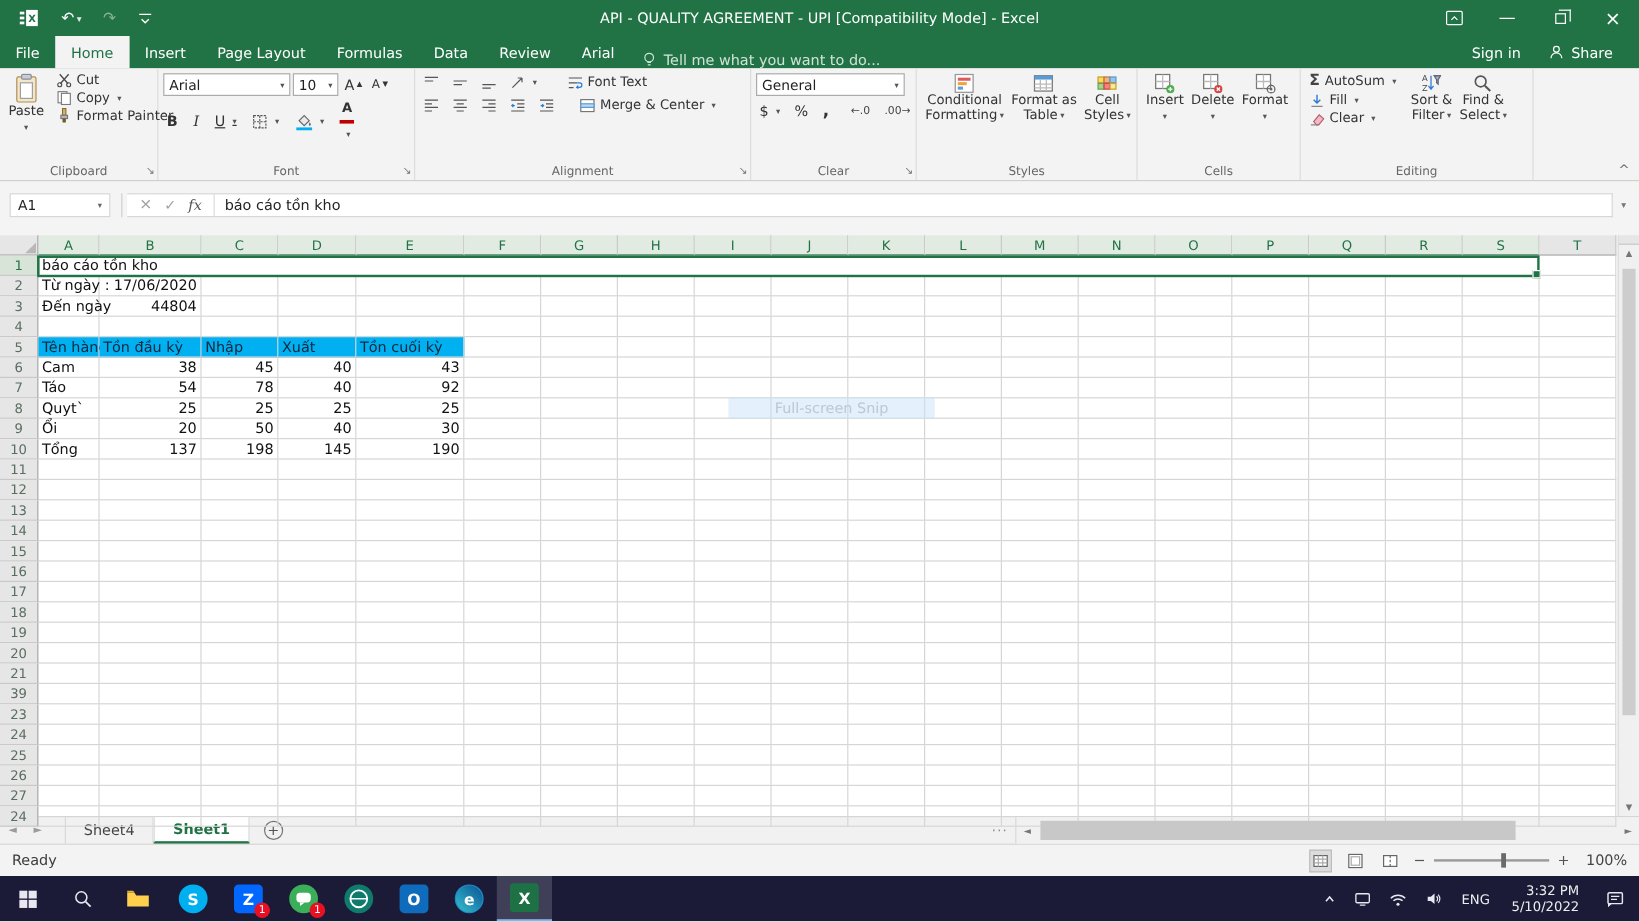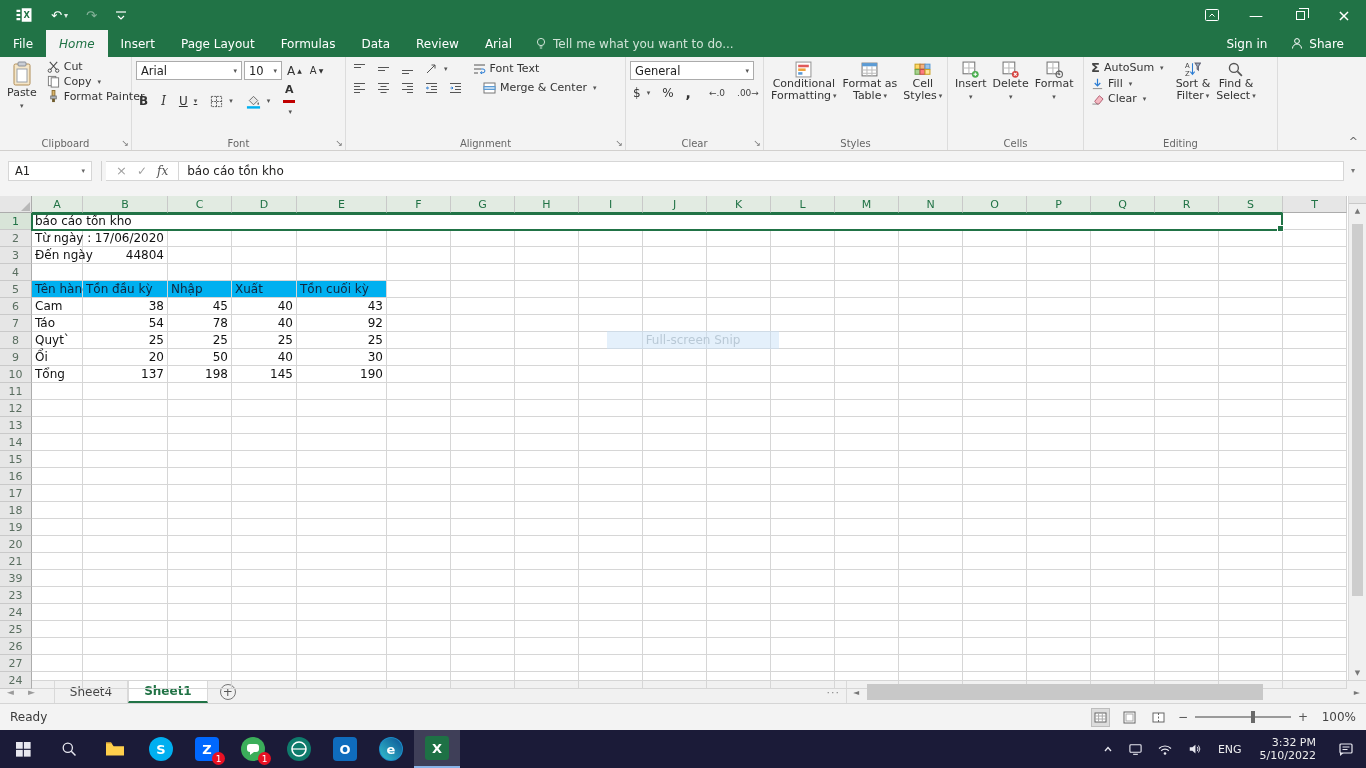--- a/index.html
+++ b/index.html
@@ -17,22 +17,22 @@
 .win-title{position:absolute;left:50%;transform:translateX(-50%);font-size:12px;white-space:nowrap;}
 .win-controls{margin-left:auto;display:flex;height:30px;}
 .wbtn{width:44px;display:flex;align-items:center;justify-content:center;font-size:14px;}
 .restore-box{width:9px;height:9px;border:1px solid #fff;position:relative;}
 .restore-box:before{content:"";position:absolute;left:2px;top:-4px;width:9px;height:9px;border:1px solid #fff;border-bottom:none;border-left:none;}
 
 
 .tabbar{height:27px;background:#217346;display:flex;align-items:stretch;color:#fff;}
 #ribbon-tabs{display:flex;align-items:stretch;}
 .rtab{padding:0 13px;display:flex;align-items:center;font-size:12px;white-space:nowrap;}
-.rtab.active{background:#F3F3F3;color:#217346;font-style:italic;}
-.tellme{display:flex;align-items:center;gap:6px;color:#cfe3d6;margin-left:10px;font-size:12px;}
+.rtab.active{background:#F3F3F3;color:#217346;}
+.tellme{display:flex;align-items:flex-end;gap:6px;color:#cfe3d6;margin-left:10px;font-size:12px;}
 .tab-right{margin-left:auto;display:flex;align-items:center;gap:8px;padding-right:14px;font-size:12px;}
 .tab-right .grp{display:flex;align-items:center;gap:5px;padding:0 8px;}
 
 
 .ribbon{height:94px;background:#F3F3F3;border-bottom:1px solid #D2D0CE;display:flex;position:relative;}
 .rgroup{position:relative;border-right:1px solid #DCDCDC;padding:2px 3px 15px 4px;display:flex;flex-direction:column;flex:0 0 auto;}
 .rgroup-label{position:absolute;bottom:1px;left:0;right:0;text-align:center;font-size:10px;color:#666;}
 .launcher{position:absolute;right:2px;bottom:2px;font-size:9px;color:#777;line-height:1;}
 .rrow{display:flex;align-items:center;gap:2px;margin:2px 0;}
 .ib{display:flex;align-items:center;gap:4px;font-size:11px;color:#333;padding:1px 3px;white-space:nowrap;border-radius:2px;}
@@ -145,20 +145,21 @@
       <span class="dim">
           <span>↷</span>
         </span>
       <span>
         <svg width="12" height="12" viewBox="0 0 12 12">
             <path d="M1 3 H11" stroke="#fff" stroke-width="1.2"></path>
             <path d="M3 7 L6 10 L9 7" fill="none" stroke="#fff" stroke-width="1.2"></path>
           </svg>
       </span>
     </div>
+    <div class="win-title">API - QUALITY AGREEMENT - UPI  [Compatibility Mode] - Excel</div>
     <div class="win-controls">
       <div class="wbtn">
         <svg width="16" height="14" viewBox="0 0 16 14">
             <rect x="1.5" y="1.5" width="13" height="11" rx="1" fill="none" stroke="#fff"></rect>
             <path d="M5.5 8.5 L8 6 L10.5 8.5" fill="none" stroke="#fff"></path>
           </svg>
       </div>
       <div class="wbtn">—</div>
       <div class="wbtn">
           <span class="restore-box"></span>

